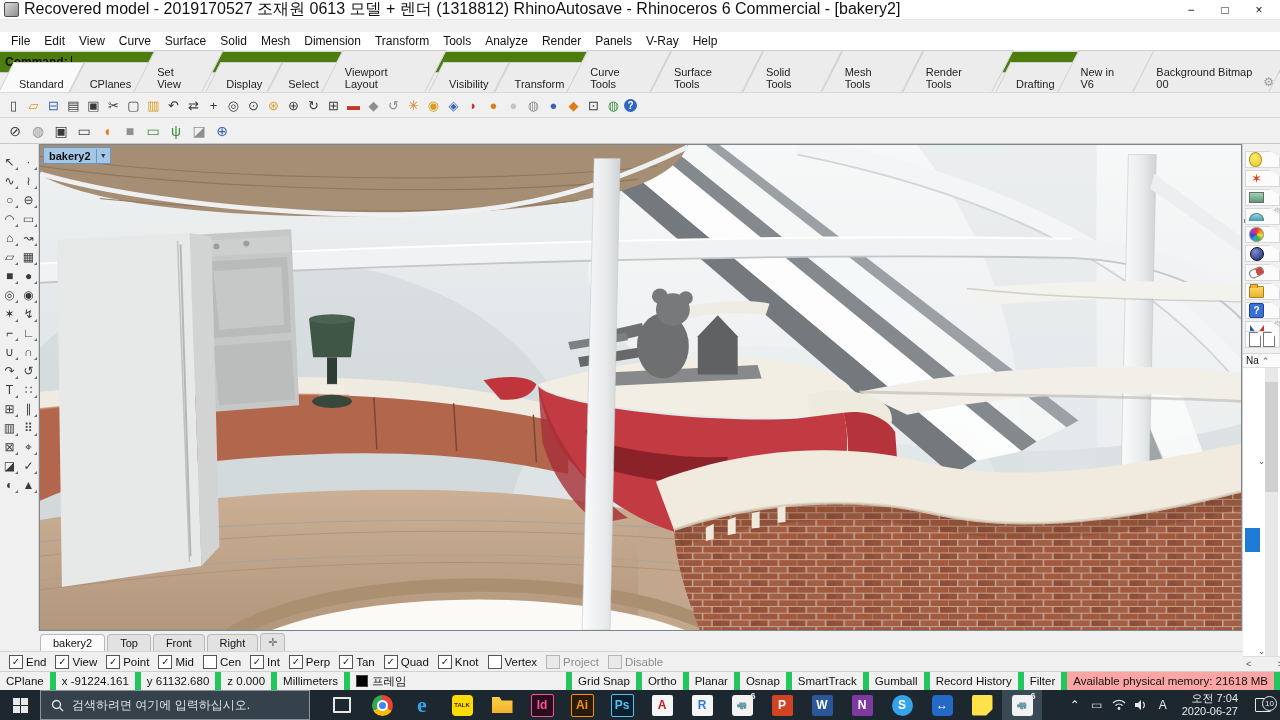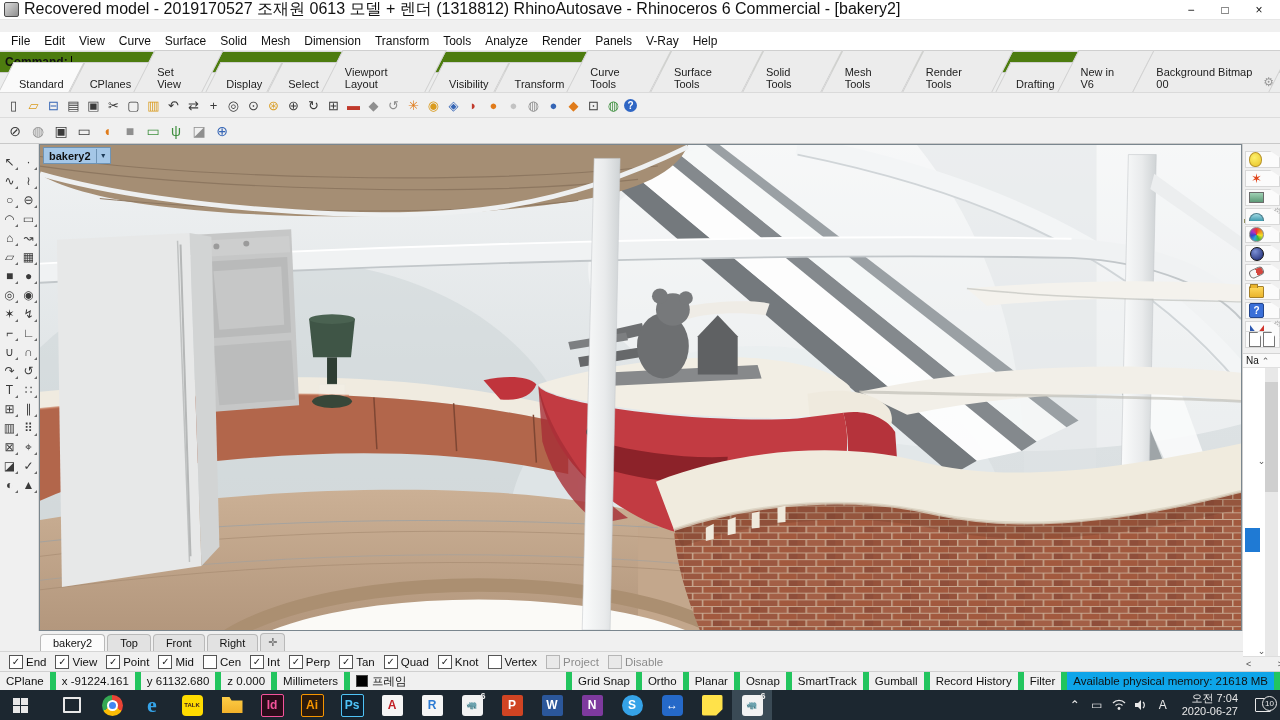--- a/index.html
+++ b/index.html
@@ -91,21 +91,21 @@
   .osn{display:flex;align-items:center;gap:3px;font-size:11.5px;}
   .cb{width:12px;height:12px;border:1px solid #555;background:#fff;display:inline-flex;align-items:center;justify-content:center;font-size:10px;line-height:10px;color:#222;}
   .osn.on .cb::before{content:'✓';}
   .osn.dis .cb{border-color:#b5b5b5;background:#e9e9e9;}
   .osn.dis{color:#8c8c8c;}
 
   
   .status{height:18px;background:#f0f0f0;display:flex;align-items:stretch;font-size:11.5px;flex:0 0 auto;}
   .sc{display:flex;align-items:center;justify-content:center;padding:0 6px;border-right:6px solid #22c55e;white-space:nowrap;gap:4px;}
   .sc.bold{font-weight:normal;}
-  .sc.mem{background:#0ea5e9;justify-content:flex-end;}
+  .sc.mem{background:#fca5a5;justify-content:flex-end;}
   .sc.grow{flex:1;justify-content:flex-start;}
   .sw{display:none;}
   .sw.swatch{display:inline-block;width:10px;height:10px;background:#000;border:1px solid #444;}
 
   
   .taskbar{height:30px;background:#1c2730;display:flex;align-items:center;color:#e8e8e8;flex:0 0 auto;}
   .startbtn{width:40px;height:30px;display:flex;align-items:center;justify-content:center;}
   .winlogo{display:grid;grid-template-columns:7px 7px;grid-template-rows:7px 7px;gap:1px;}
   .winlogo i{background:#e8e8e8;}
   .searchbox{width:258px;height:28px;background:#35424b;border:1px solid #8a9399;display:flex;align-items:center;gap:8px;padding-left:10px;font-size:12px;color:#dfe3e5;}
@@ -657,20 +657,27 @@
 
   <div class="taskbar">
     <div class="startbtn">
       <span class="winlogo">
           <i></i>
           <i></i>
           <i></i>
           <i></i>
         </span>
     </div>
+    <div class="searchbox">
+      <svg width="13" height="13" viewBox="0 0 13 13">
+          <circle cx="5.5" cy="5.5" r="4" fill="none" stroke="#dfe3e5" stroke-width="1.4"></circle>
+          <line x1="8.6" y1="8.6" x2="12" y2="12" stroke="#dfe3e5" stroke-width="1.4"></line>
+        </svg>
+      <span>검색하려면 여기에 입력하십시오.</span>
+    </div>
     <div class="apps">
 
         <span class="tbtn">
           <span class="ticon k-taskview"></span>
         </span>
 
         <span class="tbtn">
           <span class="ticon k-chrome"></span>
         </span>
 

